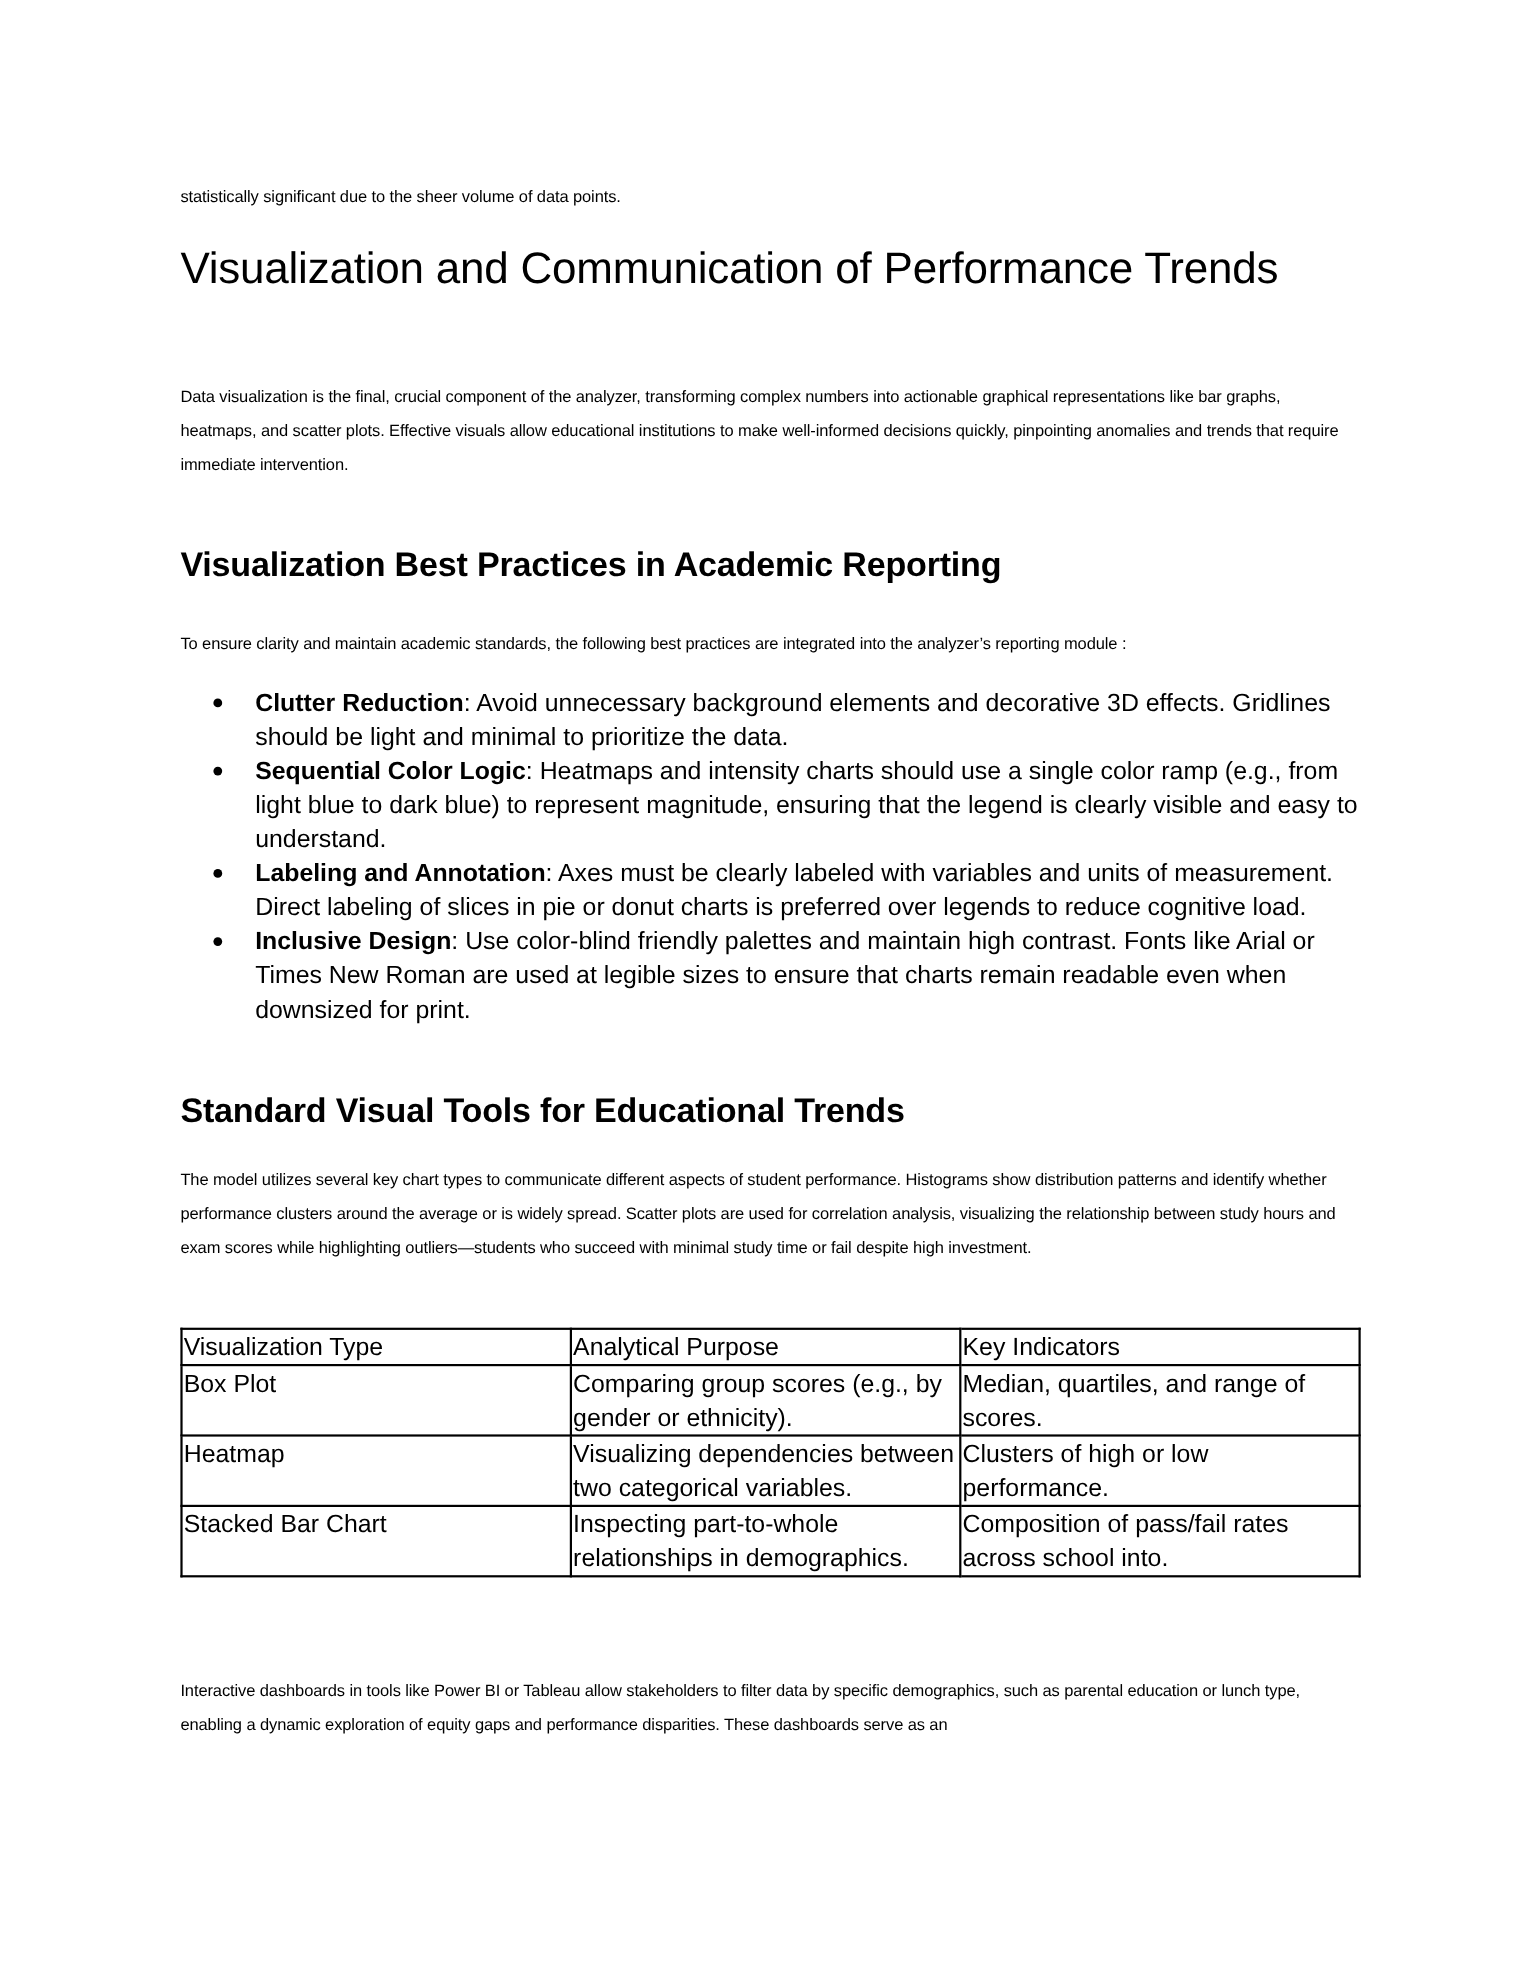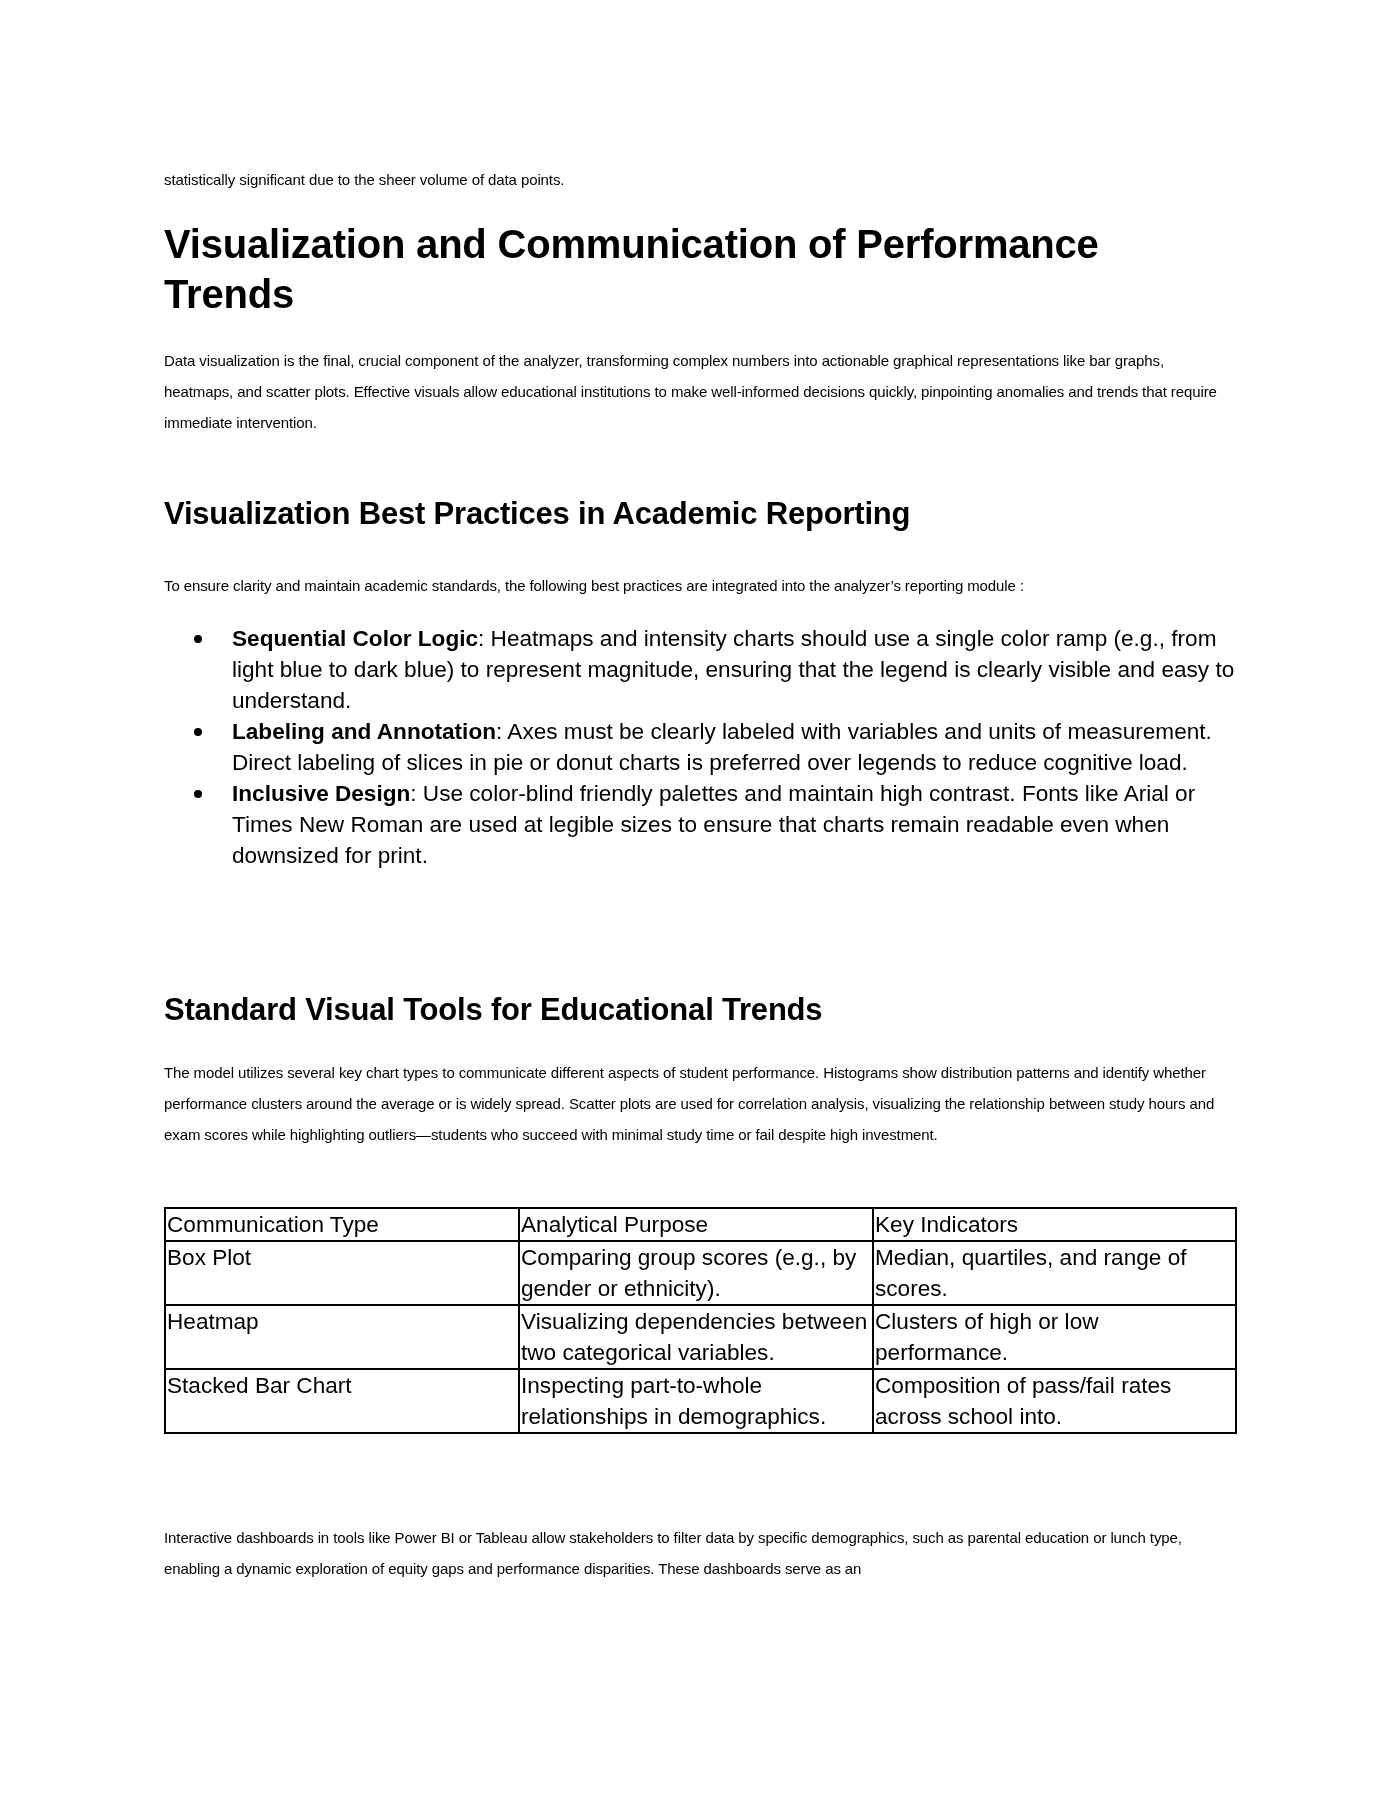--- a/index.html
+++ b/index.html
@@ -1,19 +1,19 @@
 <!DOCTYPE html>
 <html><head>
   <meta charset="utf-8">
   <style>
     html, body { margin: 0; padding: 0; background: #ffffff; }
     body { width: 1389px; height: 1797px; position: relative; overflow: hidden; color: #000; font-family: "Liberation Sans", sans-serif; }
     .page { position: absolute; left: 164px; top: 0; width: 1070px; }
     .p { font-size: 15px; line-height: 31px; margin: 0; letter-spacing: -0.1px; }
-    .h1 { position: absolute; left: 0; top: 219px; font-size: 40px; font-weight: bold; line-height: 50px; margin: 0; width: 1010px; letter-spacing: -0.2px; }
+    .h1 { position: absolute; left: 0; top: 219px; font-size: 40px; font-weight: normal; line-height: 50px; margin: 0; width: 1010px; letter-spacing: -0.2px; }
     .h2 { font-size: 31px; font-weight: bold; line-height: 38px; margin: 0; position: absolute; left: 0; letter-spacing: -0.2px; }
     .block { position: absolute; left: 0; width: 1070px; }
     ul.bullets { list-style: none; margin: 0; padding: 0; }
     ul.bullets li { position: relative; padding-left: 68px; font-size: 22.6px; line-height: 31px; }
     ul.bullets li .dot { position: absolute; left: 30px; top: 12px; width: 8px; height: 8px; border-radius: 50%; background: #000; }
     ul.bullets li b { font-weight: bold; }
     table.vt { border-collapse: collapse; position: absolute; left: 0; top: 1207px; width: 1071px; table-layout: fixed; }
     table.vt td { border: 2px solid #000; vertical-align: top; padding: 0 0 0 1px; font-size: 22.6px; line-height: 31px; }
     table.vt col.c1 { width: 354px; }
     table.vt col.c2 { width: 354px; }
@@ -31,20 +31,24 @@
   <p class="p block" style="top:345px; width:1072px;">Data visualization is the final, crucial component of the analyzer, transforming complex numbers into actionable graphical representations like bar graphs, heatmaps, and scatter plots. Effective visuals allow educational institutions to make well-informed decisions quickly, pinpointing anomalies and trends that require immediate intervention.</p>
 
   <h2 class="h2" style="top:495px;">Visualization Best Practices in Academic Reporting</h2>
 
   <p class="p block" style="top:570px; width:1060px;">To ensure clarity and maintain academic standards, the following best practices are integrated into the analyzer’s reporting module :</p>
 
   <div class="block" style="top:623px; width:1075px;">
     <ul class="bullets">
       <li>
         <span class="dot"></span>
+        <b>Clutter Reduction</b><span>: Avoid unnecessary background elements and decorative 3D effects. Gridlines should be light and minimal to prioritize the data.</span>
+      </li>
+      <li>
+        <span class="dot"></span>
         <b>Sequential Color Logic</b><span>: Heatmaps and intensity charts should use a single color ramp (e.g., from light blue to dark blue) to represent magnitude, ensuring that the legend is clearly visible and easy to understand.</span>
       </li>
       <li>
         <span class="dot"></span>
         <b>Labeling and Annotation</b><span>: Axes must be clearly labeled with variables and units of measurement. Direct labeling of slices in pie or donut charts is preferred over legends to reduce cognitive load.</span>
       </li>
       <li>
         <span class="dot"></span>
         <b>Inclusive Design</b><span>: Use color-blind friendly palettes and maintain high contrast. Fonts like Arial or Times New Roman are used at legible sizes to ensure that charts remain readable even when downsized for print.</span>
       </li>
@@ -56,21 +60,21 @@
   <p class="p block" style="top:1057px; width:1065px;">The model utilizes several key chart types to communicate different aspects of student performance. Histograms show distribution patterns and identify whether performance clusters around the average or is widely spread. Scatter plots are used for correlation analysis, visualizing the relationship between study hours and exam scores while highlighting outliers—students who succeed with minimal study time or fail despite high investment.</p>
 
   <table class="vt">
     <colgroup>
         <col class="c1">
         <col class="c2">
         <col class="c3">
       </colgroup>
     <tbody>
         <tr>
-      <td>Communication Type</td>
+      <td>Visualization Type</td>
       <td>Analytical Purpose</td>
       <td>Key Indicators</td>
     </tr>
     <tr>
       <td>Box Plot</td>
       <td>Comparing group scores (e.g., by gender or ethnicity).</td>
       <td>Median, quartiles, and range of scores.</td>
     </tr>
     <tr>
       <td>Heatmap</td>

